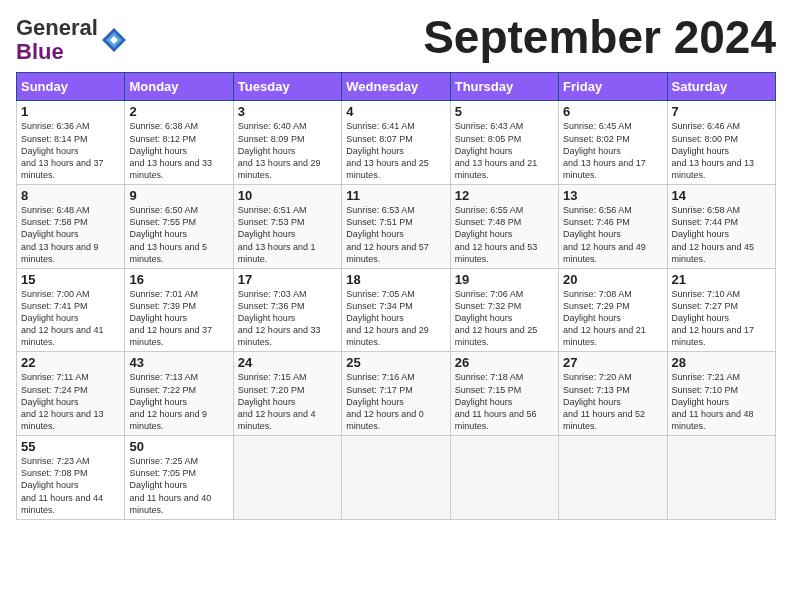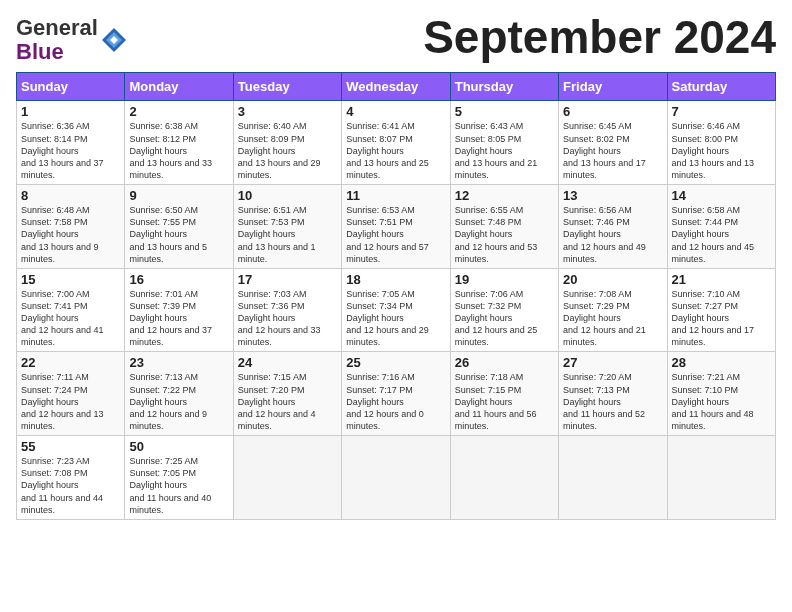--- a/index.html
+++ b/index.html
@@ -150,21 +150,21 @@
           <td><span class="day-num">15</span><span class="day-info">Sunrise: 7:00 AM<br>Sunset: 7:41 PM<br>Daylight hours<br>and 12 hours and 41 minutes.</span></td>
           <td><span class="day-num">16</span><span class="day-info">Sunrise: 7:01 AM<br>Sunset: 7:39 PM<br>Daylight hours<br>and 12 hours and 37 minutes.</span></td>
           <td><span class="day-num">17</span><span class="day-info">Sunrise: 7:03 AM<br>Sunset: 7:36 PM<br>Daylight hours<br>and 12 hours and 33 minutes.</span></td>
           <td><span class="day-num">18</span><span class="day-info">Sunrise: 7:05 AM<br>Sunset: 7:34 PM<br>Daylight hours<br>and 12 hours and 29 minutes.</span></td>
           <td><span class="day-num">19</span><span class="day-info">Sunrise: 7:06 AM<br>Sunset: 7:32 PM<br>Daylight hours<br>and 12 hours and 25 minutes.</span></td>
           <td><span class="day-num">20</span><span class="day-info">Sunrise: 7:08 AM<br>Sunset: 7:29 PM<br>Daylight hours<br>and 12 hours and 21 minutes.</span></td>
           <td><span class="day-num">21</span><span class="day-info">Sunrise: 7:10 AM<br>Sunset: 7:27 PM<br>Daylight hours<br>and 12 hours and 17 minutes.</span></td>
         </tr>
         <tr>
           <td><span class="day-num">22</span><span class="day-info">Sunrise: 7:11 AM<br>Sunset: 7:24 PM<br>Daylight hours<br>and 12 hours and 13 minutes.</span></td>
-          <td><span class="day-num">23</span><span class="day-info">Sunrise: 7:13 AM<br>Sunset: 7:22 PM<br>Daylight hours<br>and 12 hours and 9 minutes.</span></td>
+          <td><span class="day-num">43</span><span class="day-info">Sunrise: 7:13 AM<br>Sunset: 7:22 PM<br>Daylight hours<br>and 12 hours and 9 minutes.</span></td>
           <td><span class="day-num">24</span><span class="day-info">Sunrise: 7:15 AM<br>Sunset: 7:20 PM<br>Daylight hours<br>and 12 hours and 4 minutes.</span></td>
           <td><span class="day-num">25</span><span class="day-info">Sunrise: 7:16 AM<br>Sunset: 7:17 PM<br>Daylight hours<br>and 12 hours and 0 minutes.</span></td>
           <td><span class="day-num">26</span><span class="day-info">Sunrise: 7:18 AM<br>Sunset: 7:15 PM<br>Daylight hours<br>and 11 hours and 56 minutes.</span></td>
           <td><span class="day-num">27</span><span class="day-info">Sunrise: 7:20 AM<br>Sunset: 7:13 PM<br>Daylight hours<br>and 11 hours and 52 minutes.</span></td>
           <td><span class="day-num">28</span><span class="day-info">Sunrise: 7:21 AM<br>Sunset: 7:10 PM<br>Daylight hours<br>and 11 hours and 48 minutes.</span></td>
         </tr>
         <tr>
           <td><span class="day-num">55</span><span class="day-info">Sunrise: 7:23 AM<br>Sunset: 7:08 PM<br>Daylight hours<br>and 11 hours and 44 minutes.</span></td>
           <td><span class="day-num">50</span><span class="day-info">Sunrise: 7:25 AM<br>Sunset: 7:05 PM<br>Daylight hours<br>and 11 hours and 40 minutes.</span></td>
           <td class="empty"></td>

